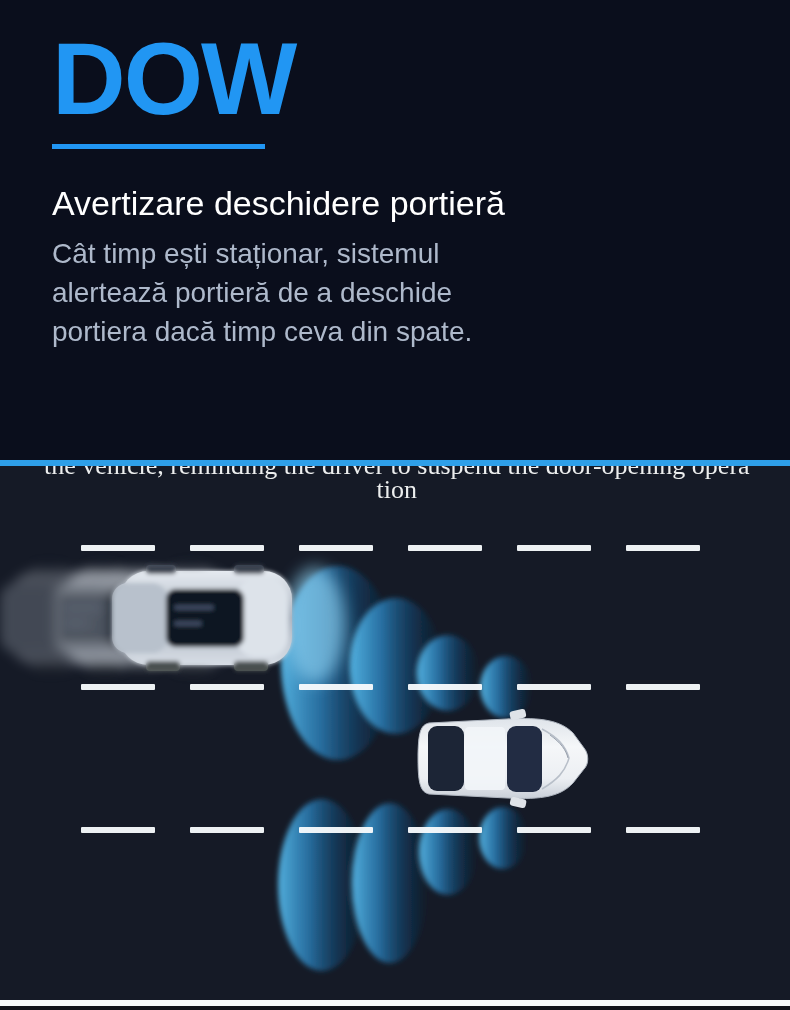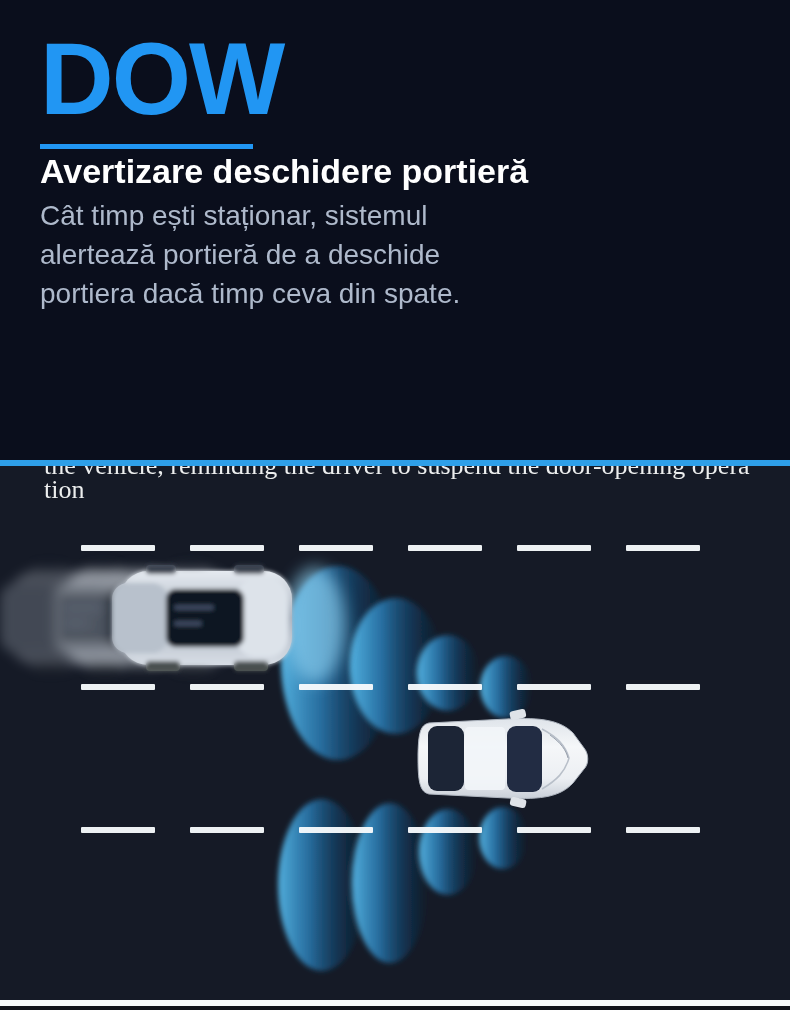--- a/index.html
+++ b/index.html
@@ -25,55 +25,56 @@
     overflow:hidden;
   }
   
   .hero{
     position:absolute;top:0;left:0;
     width:790px;height:460px;
     background:var(--background-top);
     overflow:hidden;
     z-index:2;
   }
-  .hero-inner{padding:28px 30px 0 40px;}
+  .hero-inner{padding:28px 30px 0 52px;}
   .feature-code{
     color:var(--accent-blue);
     font-size:102px;
     font-weight:800;
     line-height:1.0;
     letter-spacing:-2px;
   }
   .feature-underline{
     width:213px;height:5px;
     background:var(--accent-blue);
     margin-top:14px;
   }
   .hero-title{
     color:var(--title-text);
     font-size:34px;
-    font-weight:700;
-    margin-top:3px;
+    font-weight:400;
+    margin-top:35px;
     letter-spacing:0;
   }
   .hero-desc{
-    margin-top:5px;
+    margin-top:11px;
     color:var(--body-text);
     font-size:28px;
     font-weight:400;
     line-height:39px;
   }
   .hero-desc span{display:block;}
   
   .road{
     position:absolute;top:460px;left:0;
     width:790px;height:550px;
     background:var(--background-bottom);
     overflow:hidden;
     z-index:1;
+    text-align:center;
   }
   .divider{
     position:absolute;top:0;left:0;
     width:790px;height:6px;
     background:var(--divider-blue);
     z-index:10;
   }
   .caption{
     position:absolute;top:-6px;left:44px;
     font-family:"Liberation Serif","DejaVu Serif",serif;

